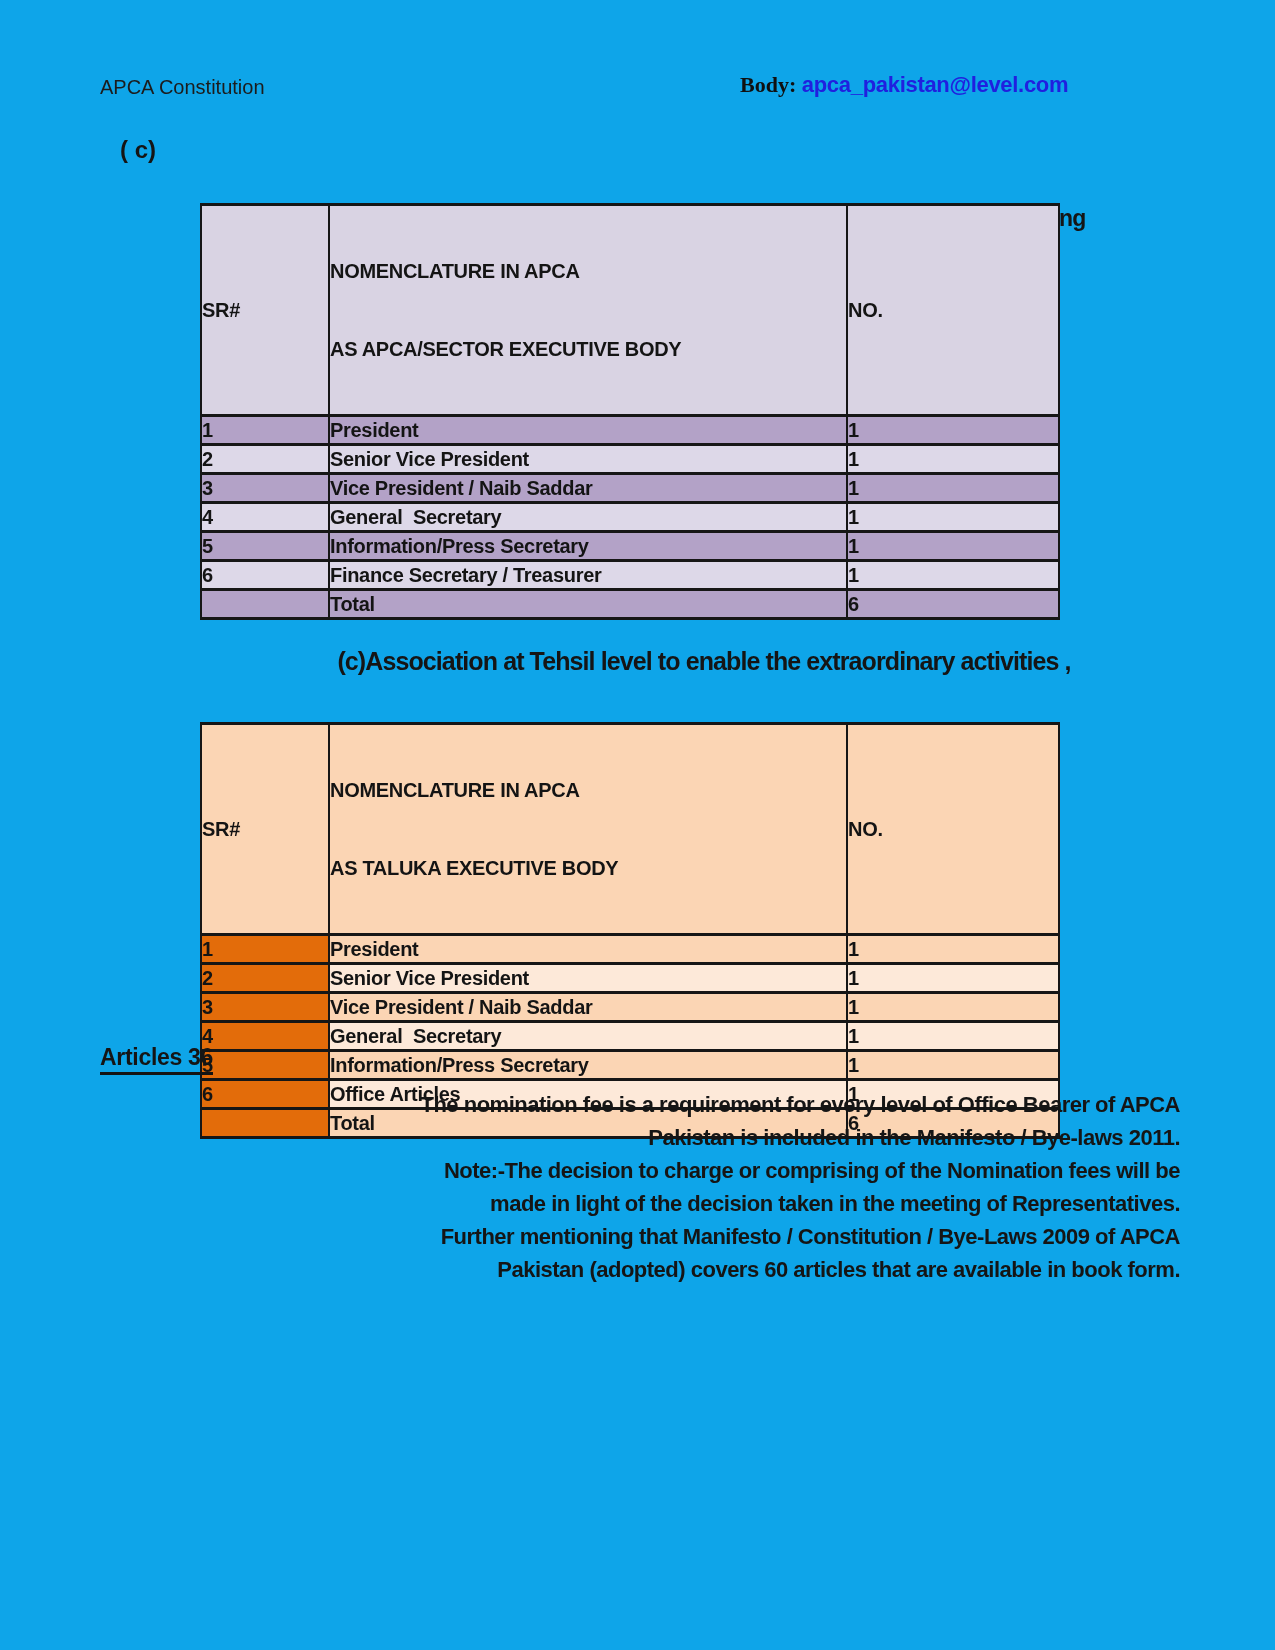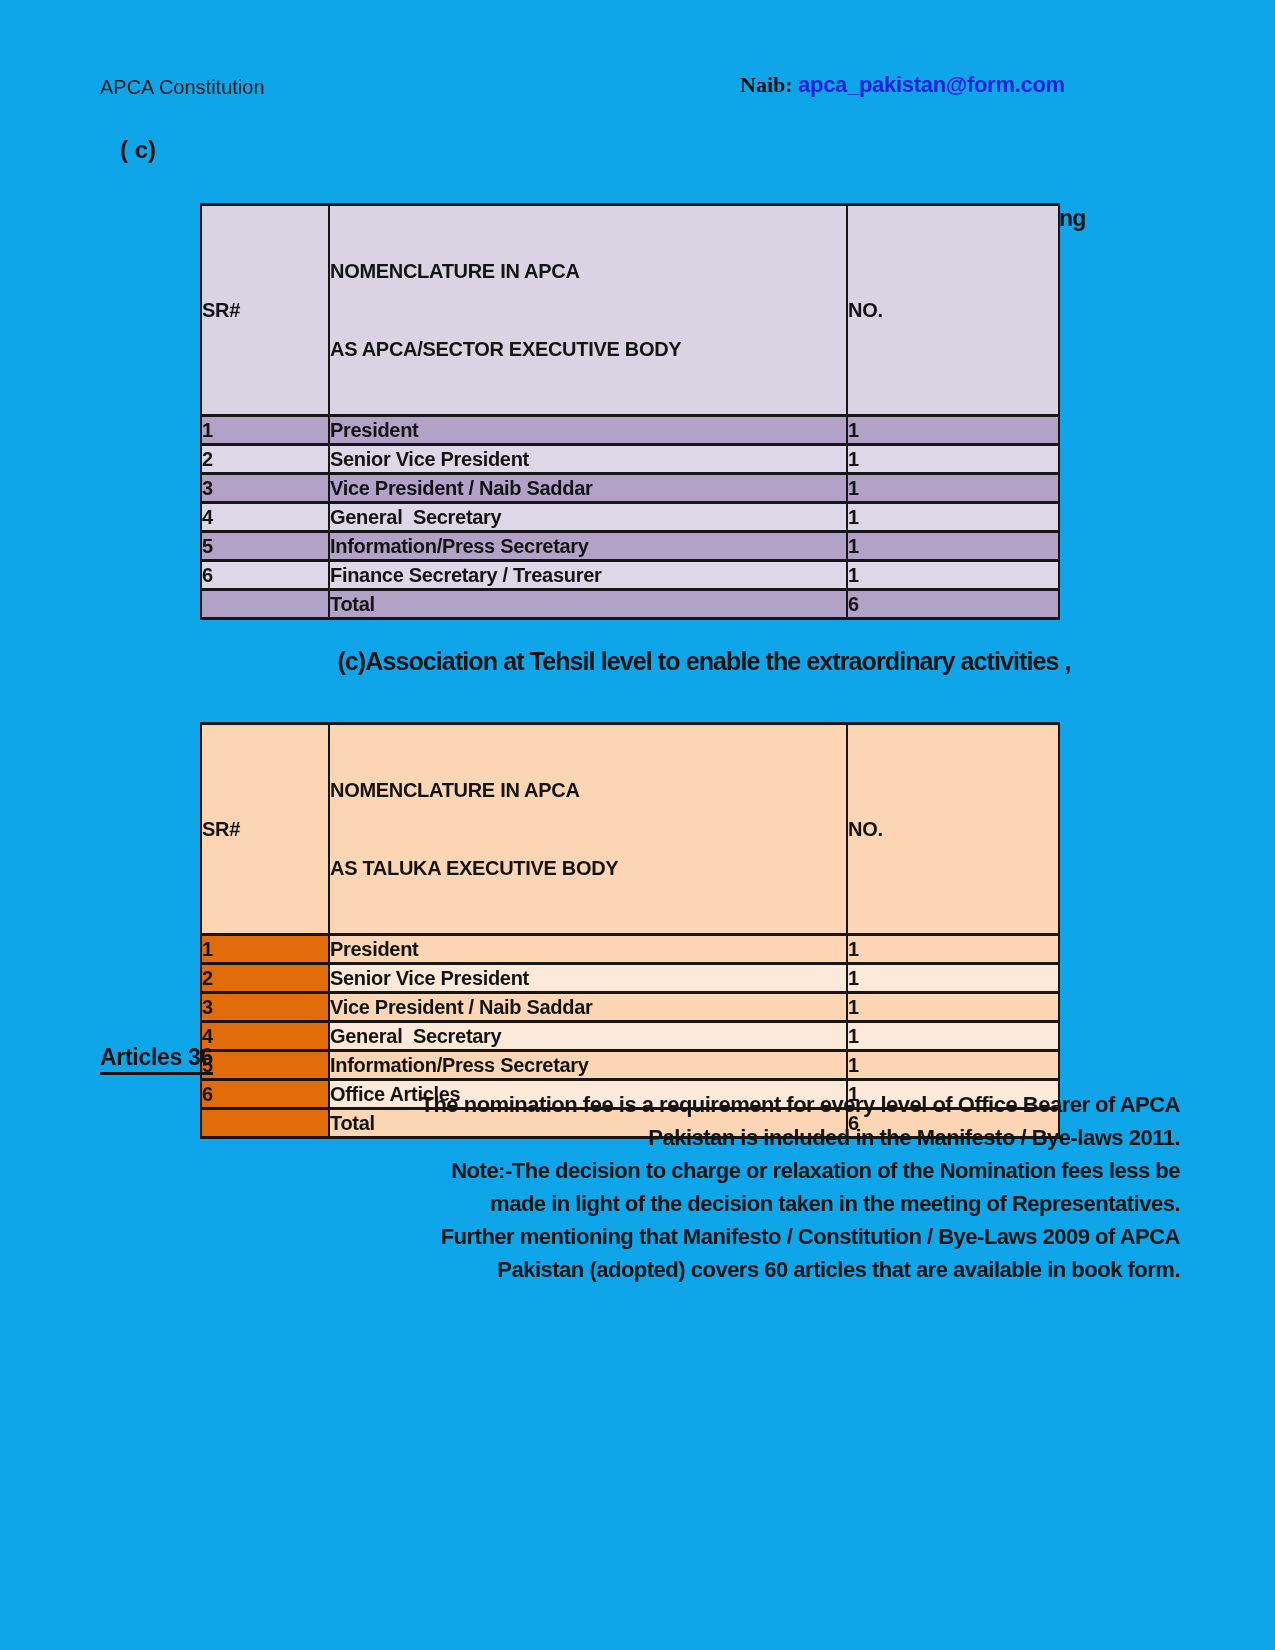--- a/index.html
+++ b/index.html
@@ -111,21 +111,21 @@
   }
   .body-lines .bline{white-space:pre;}
   .body-lines .bline.ind{padding-left:192px;}
 </style>
 </head>
 <body>
 
 <div class="page">
 
   <span class="top-left">APCA Constitution</span>
-  <span class="top-right"><span class="email-label">Naib: </span><a class="email-addr" href="#">apca_pakistan@form.com</a></span>
+  <span class="top-right"><span class="email-label">Body: </span><a class="email-addr" href="#">apca_pakistan@level.com</a></span>
 
   <div class="h1-marker">( c)</div>
   <div class="h1-lines">
     <div>In every department, less than 50  registered members of the Unit, comprising</div>
     <div>the following 06 Office Bearers / Executive Body of Unit .</div>
   </div>
 
   <table class="tbl purple" style="top:203px">
     <colgroup>
         <col class="c1">
@@ -239,19 +239,19 @@
           <td class="col-no">6</td>
         </tr>
       </tbody>
   </table>
 
   <div class="art36">Articles 36</div>
 
   <div class="body-lines">
       <div class="bline ind">The nomination fee is a requirement for every level of Office Bearer of APCA</div>
       <div class="bline">Pakistan is included in the Manifesto / Bye-laws 2011.</div>
-      <div class="bline ind">Note:-The decision to charge or relaxation of the Nomination fees less be</div>
+      <div class="bline ind">Note:-The decision to charge or comprising of the Nomination fees will be</div>
       <div class="bline">made in light of the decision taken in the meeting of Representatives.</div>
       <div class="bline ind">Further mentioning that Manifesto / Constitution / Bye-Laws 2009 of APCA</div>
       <div class="bline">Pakistan (adopted) covers 60 articles that are available in book form.</div>
     </div>
 
 </div>
 
 </body></html>

